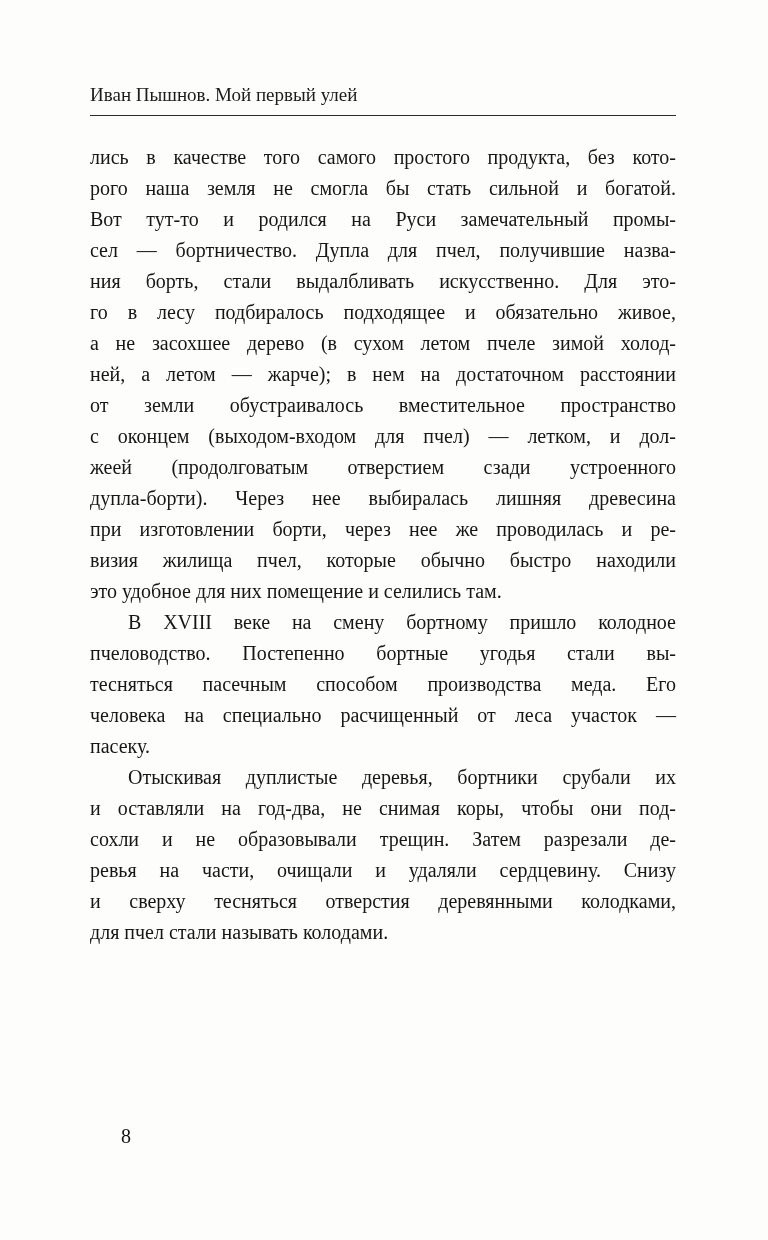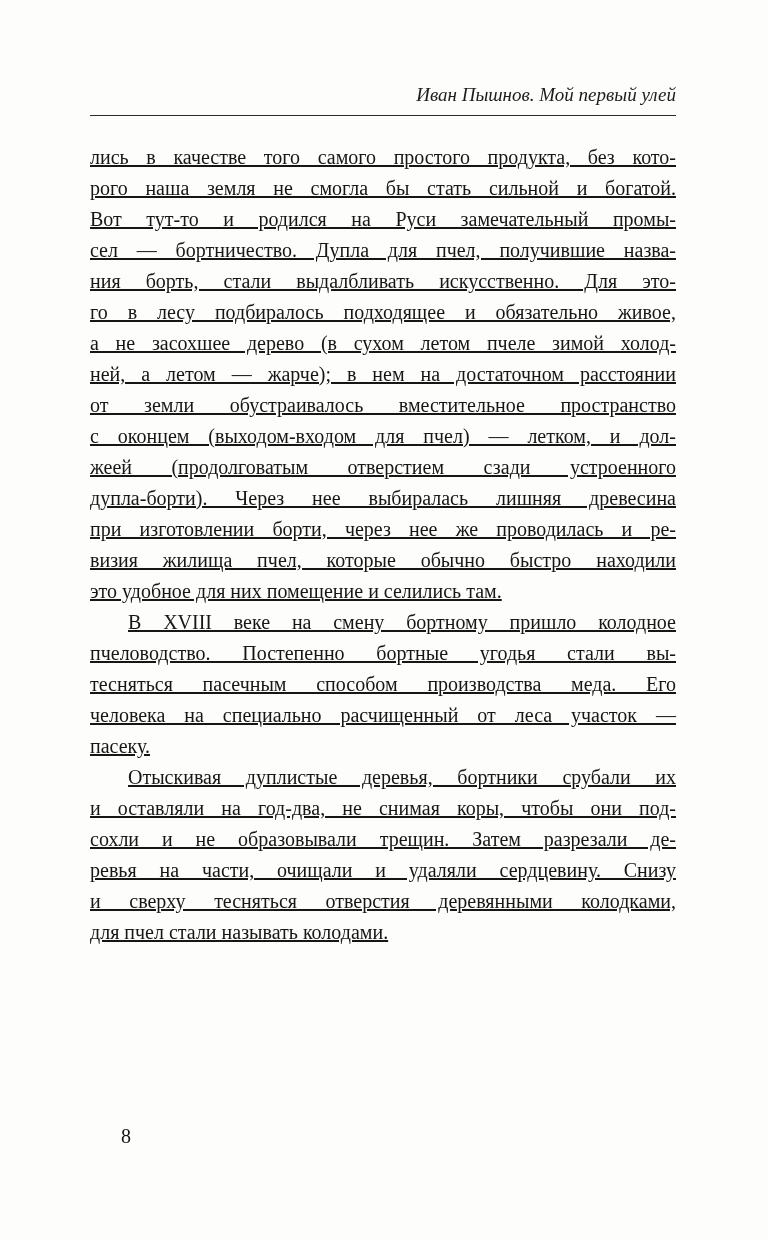--- a/index.html
+++ b/index.html
@@ -18,38 +18,36 @@
     width: 768px;
     height: 1240px;
     overflow: hidden;
     background: #fdfdfb;
   }
   .running-head {
     margin: 84px 0 0 90px;
     width: 586px;
   }
   .running-title {
-    text-align: right;
-    font-style: italic;
+    text-align: left;
     font-size: 19px;
     line-height: 22px;
     color: #1c1c1c;
   }
   .head-rule {
     margin-top: 9px;
     border: 0;
     border-top: 1.5px solid #2b2b2b;
     height: 0;
   }
   .body-text {
     margin: 26px 16px 0 90px;
     width: 586px;
     font-size: 20px;
     line-height: 31px;
-    text-decoration: underline;
   }
   .paragraph {
     margin: 0;
   }
   .line {
     text-align: justify;
     text-align-last: justify;
     white-space: normal;
   }
   .line.last {

